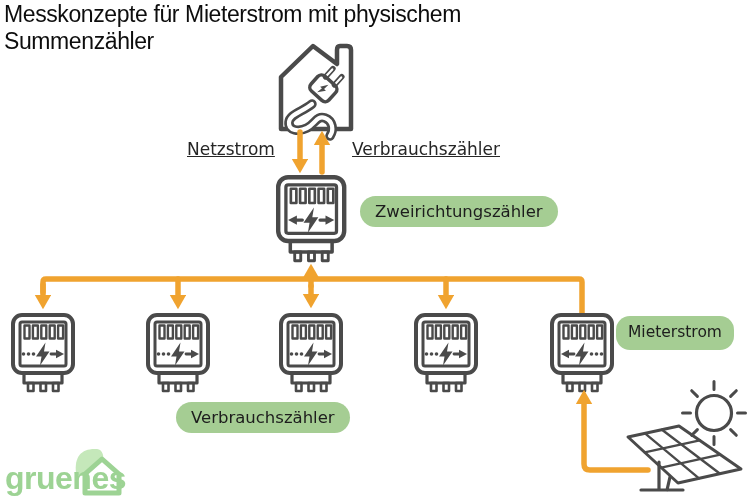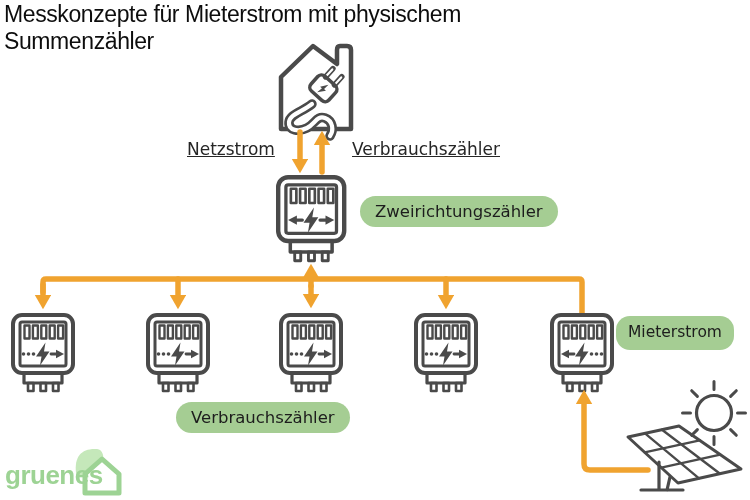--- a/index.html
+++ b/index.html
@@ -7,21 +7,21 @@
           font-family:"DejaVu Sans","Liberation Sans",sans-serif;}
   #diagram-svg{position:absolute;left:0;top:0;}
   .abs{position:absolute;}
   .title{left:4px;top:1px;font-family:"Liberation Sans",sans-serif;font-weight:400;
          font-size:23px;line-height:27px;letter-spacing:-0.4px;color:#0d0d0d;}
   .flow-label{font-size:17px;color:#262626;text-decoration:underline;}
   .badge{background:var(--badge-green,#A5CD93);color:var(--text-dark,#1d1d1d);
          font-size:16.5px;padding:6px 15px;border-radius:17px;white-space:nowrap;}
   .badge2{background:var(--badge-green,#A5CD93);color:var(--text-dark,#1d1d1d);
           font-size:15.5px;line-height:1.28;padding:7px 12px;border-radius:14px;white-space:nowrap;}
-  .logo-word{font-family:"Liberation Sans",sans-serif;font-weight:700;font-size:26px;
+  .logo-word{font-family:"Liberation Sans",sans-serif;font-weight:700;font-size:32px;
              color:var(--logo-green,#9DD394);letter-spacing:-0.5px;}
   
   .st-gray{stroke:var(--icon-gray,#4A4A4A);fill:none;stroke-linecap:round;stroke-linejoin:round;}
   .fl-gray{fill:var(--icon-gray,#4A4A4A);stroke:none;}
   .st-orange{stroke:var(--accent-orange,#F0A32F);fill:none;stroke-linecap:round;stroke-linejoin:round;}
   .st-white{stroke:#ffffff;fill:none;stroke-linecap:round;stroke-linejoin:round;}
   .st-logo{stroke:var(--logo-green,#9DD394);fill:#ffffff;stroke-linecap:round;stroke-linejoin:round;}
   .fl-leaf{fill:var(--leaf-green,#C5E8BA);stroke:none;}
 </style>
 </head>

